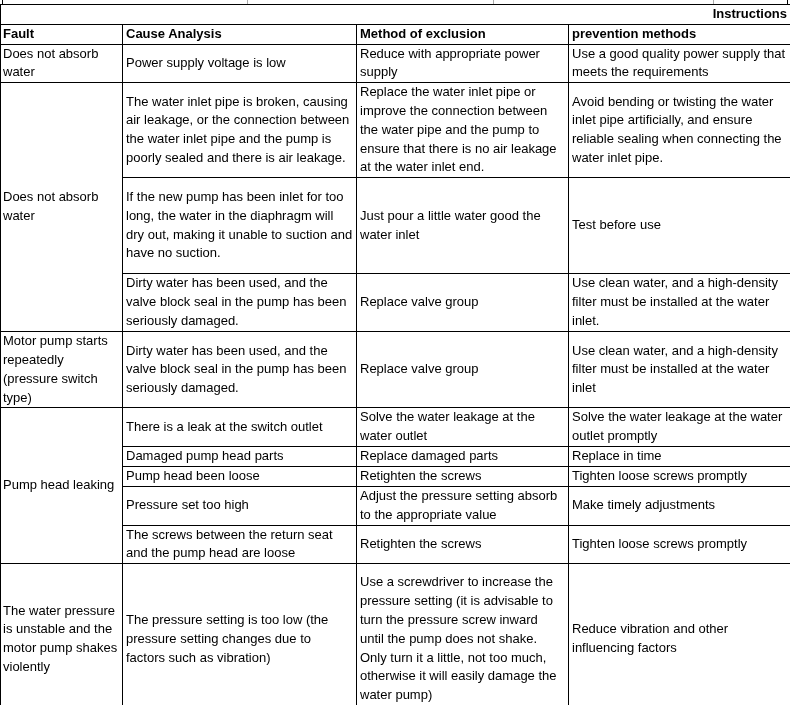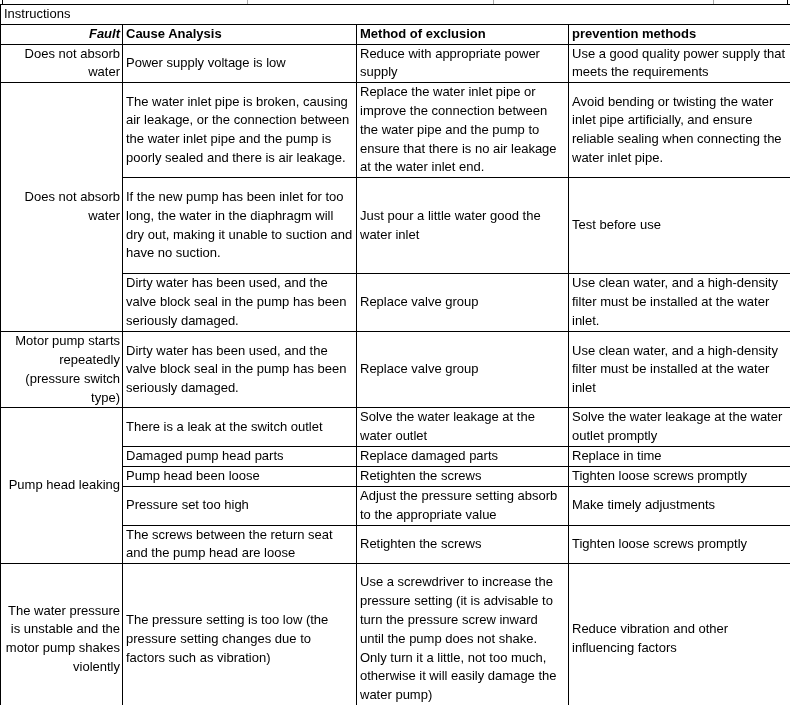--- a/index.html
+++ b/index.html
@@ -23,24 +23,24 @@
   }
   td {
     border: 1px solid #000;
     font-size: 13px;
     line-height: 18.8px;
     padding: 0 3px;
     vertical-align: middle;
     overflow: hidden;
     word-wrap: break-word;
   }
-  td.title-cell { text-align: left; font-weight: normal; height: 18px; }
+  td.title-cell { text-align: right; font-weight: bold; height: 18px; }
   td.hdr { font-weight: bold; }
-  td.hdr.c-fault { text-align: right; font-style: italic; }
-  .c-fault { text-align: right; padding: 0 2px; }
+  td.hdr.c-fault { text-align: left; }
+  .c-fault { text-align: left; padding: 0 2px; }
 </style>
 </head>
 <body>
 
 <div class="page">
 
   <div class="top-sliver">
     <span class="tick edge" style="left:2px"></span>
     <span class="tick faint" style="left:247px"></span>
     <span class="tick faint" style="left:493px"></span>

